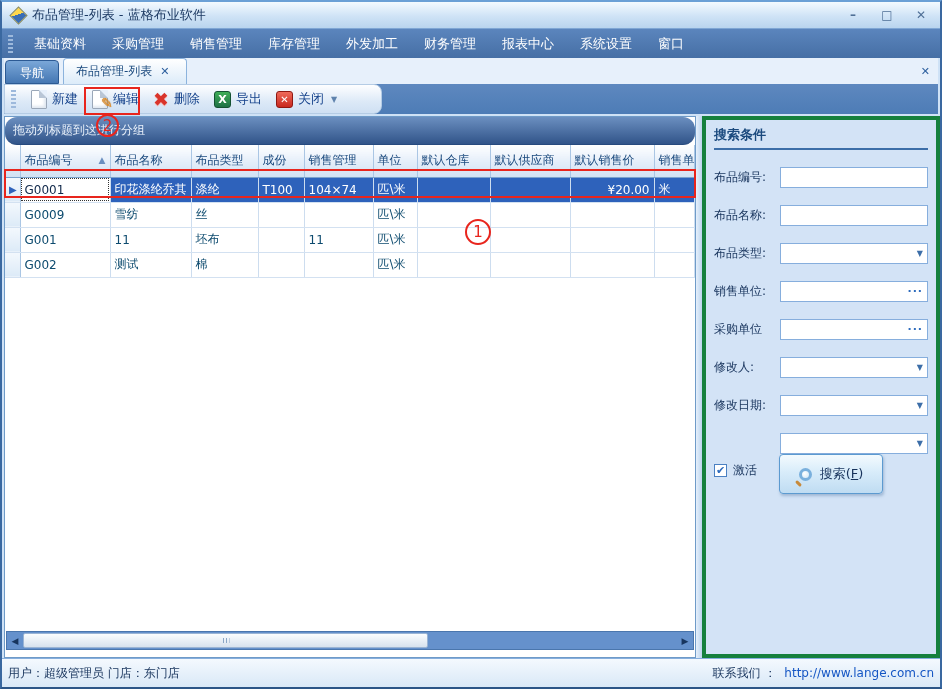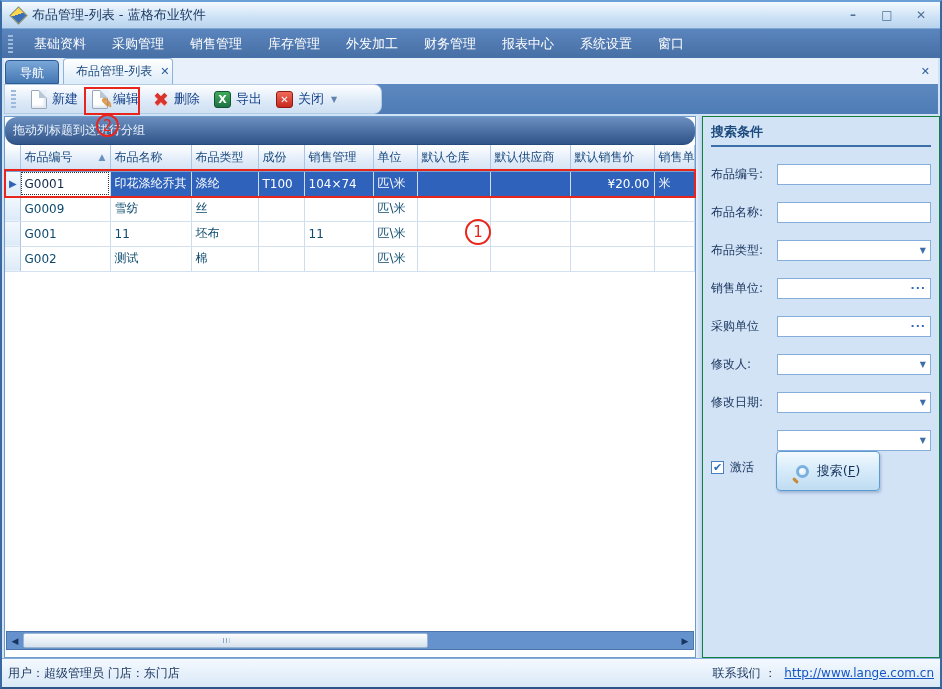--- a/index.html
+++ b/index.html
@@ -29,21 +29,21 @@
   .grip { width:5px; height:18px; margin:0 8px 0 6px;
           background:repeating-linear-gradient(#9db9dc 0 2px, transparent 2px 4px); }
   .menu-item { color:#ffffff; font-size:13px; padding:5px 13px; }
 
   
   .tabstrip { position:absolute; left:2px; top:56px; right:2px; height:26px;
               background:#e7f0fb; display:flex; align-items:flex-end; }
   .tab-nav { margin-left:1px; padding:4px 14px 4px; font-size:12px; color:#fff;
              background:linear-gradient(#7aa7d8, #4577b3); border:1px solid #2c5a94;
              border-radius:4px 4px 0 0; height:24px; }
-  .tab-doc { margin-left:4px; padding:4px 2px 4px 12px; font-size:12px; color:#1b4a7e;
+  .tab-doc { margin-left:4px; padding:4px 16px 4px 12px; font-size:12px; color:#1b4a7e;
              background:linear-gradient(#ffffff, #dcebf9); border:1px solid #8cb3dd;
              border-bottom:none; border-radius:4px 4px 0 0; height:26px;
              display:flex; align-items:center; gap:8px; }
   .tab-close-x, .strip-close-x { color:#2d5f9e; font-weight:bold; font-size:11px; line-height:1; }
   .strip-close { margin-left:auto; margin-bottom:6px; margin-right:8px; }
 
   
   .toolbar-row { position:absolute; left:2px; top:82px; right:2px; height:30px;
                  background:linear-gradient(#5e88bf, #4d7cb6); }
   .toolbar { position:absolute; left:0; top:0; width:378px; height:30px;
@@ -67,28 +67,28 @@
                 border:1px solid #8f1812; border-radius:3px; color:#fff; font-weight:bold;
                 font-size:10px; text-align:center; line-height:16px; }
   .tb-caret { color:#5f83ad; font-size:8px; margin-left:2px; }
 
   
   .grid-panel { position:absolute; left:2px; top:114px; width:692px; height:542px;
                 background:#ffffff; border:1px solid #6f9bc8; }
   .splitter { position:absolute; left:694px; top:114px; width:6px; height:542px;
               background:linear-gradient(90deg,#e6f0fb,#bcd4ee); }
   .search-panel { position:absolute; left:700px; top:114px; width:238px; height:542px;
-                  background:#d3e3f6; border:1px solid #15803d; }
+                  background:#d3e3f6; border:4px solid #15803d; }
 
   
   .group-bar { height:28px; background:linear-gradient(#6b8fc0, #315489);
                color:#eaf2fb; font-size:12px; display:flex; align-items:center;
                padding-left:8px; border-bottom:1px solid #274a7e;border-radius:12px; }
   .grid-table { width:100%; border-collapse:collapse; table-layout:fixed; }
-  .grid-table th { height:26px; background:linear-gradient(#ffffff, #e3edf9 55%, #d1e1f3);
+  .grid-table th { height:32px; background:linear-gradient(#ffffff, #e3edf9 55%, #d1e1f3);
                    border-right:1px solid #aac6e4; border-bottom:1px solid #7ba2cc;
                    color:#1b4a7e; font-weight:normal; font-size:12px; text-align:left;
                    padding:0 4px; overflow:hidden; white-space:nowrap; }
   .grid-table td { height:25px; border-right:1px solid #cdddef; border-bottom:1px solid #d3e1f1;
                    padding:0 4px; font-size:12px; color:#0c4a6e;
                    overflow:hidden; white-space:nowrap; }
   .grid-table td.ind { background:linear-gradient(#f3f8fd,#dcea f7); background:linear-gradient(#f3f8fd,#dceaf7);
                    border-right:1px solid #aac6e4; text-align:center; color:#2e62bb; font-size:10px; }
   tr.sel td { background:#2e62bb; color:#ffffff; }
   tr.sel td.ind { background:linear-gradient(#f3f8fd,#dceaf7); color:#2e62bb; }
@@ -132,21 +132,21 @@
   .mag::after { content:""; position:absolute; width:7px; height:3px; background:#c78a3b;
          transform:rotate(45deg); left:-7px; top:11px; border-radius:2px; }
   .u { text-decoration:underline; }
 
   
   .statusbar { position:absolute; left:0; right:0; bottom:0; height:29px;
                background:linear-gradient(#f4f9fe, #d9e8f7);
                border-top:1px solid #86aedd; display:flex; align-items:center;
                padding:0 6px; font-size:12px; color:#17335c; }
   .status-right { margin-left:auto; display:flex; align-items:center; gap:8px; }
-  .status-link { color:#1556c4; text-decoration:underline; }
+  .status-link { color:#1556c4; }
 
   
   .anno-box { position:absolute; border:2px solid #e8251d; pointer-events:none; }
   .anno-circle { position:absolute; border:2px solid #e8251d; border-radius:50%;
                  color:#e8251d; display:flex; align-items:center; justify-content:center;
                  font-size:15px; background:transparent; pointer-events:none; }
 </style>
 </head>
 <body>
 

